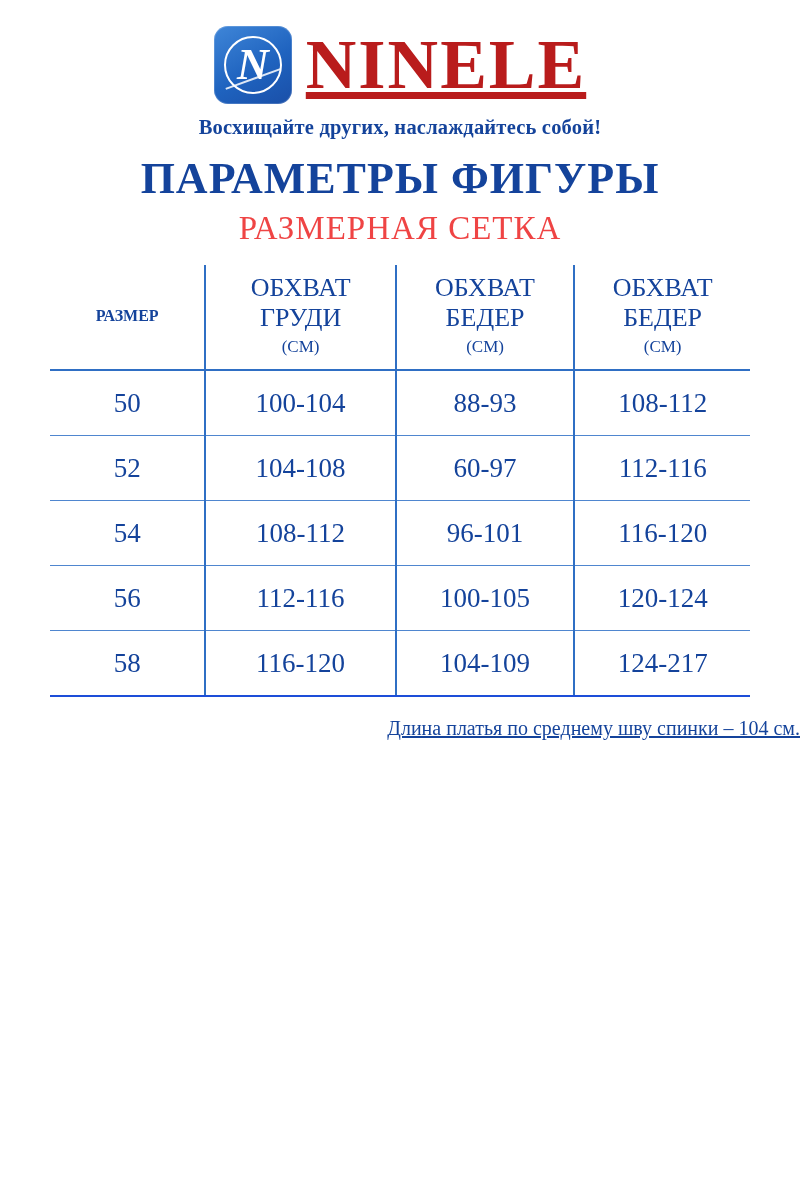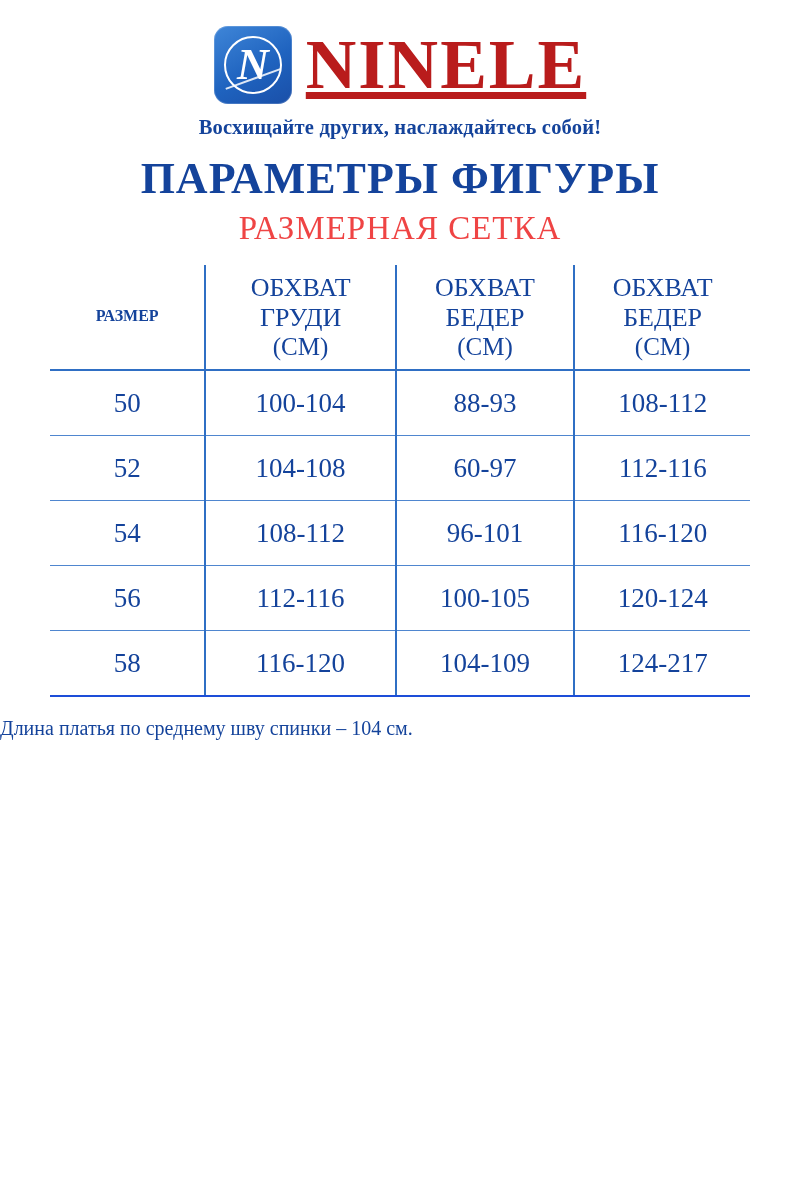--- a/index.html
+++ b/index.html
@@ -132,21 +132,21 @@
     font-weight: normal;
   }
   table.size-table thead th {
     font-size: 26px;
     line-height: 30px;
     padding: 8px 4px 10px 4px;
     border-bottom: 2px solid #2f6fc4;
   }
   table.size-table thead th .unit {
     display: block;
-    font-size: 25px;
+    font-size: 17px;
     line-height: 24px;
     margin-top: 2px;
   }
   table.size-table thead th.size-head {
     font-weight: bold;
     font-size: 16px;
   }
   table.size-table tbody td {
     font-size: 27px;
     line-height: 30px;
@@ -159,26 +159,27 @@
   table.size-table th + th,
   table.size-table td + td {
     border-left: 2px solid #2f6fc4;
   }
   col.c1 { width: 22.2%; }
   col.c2 { width: 27.2%; }
   col.c3 { width: 25.5%; }
   col.c4 { width: 25.1%; }
 
   .note {
-    text-align: left;
+    text-align: right;
     font-family: "Liberation Serif", serif;
     font-size: 20px;
     line-height: 26px;
     color: #14439b;
     margin-top: 18px;
+    text-decoration: underline;
   }
 </style>
 </head>
 <body>
 
 <div class="page">
 
   <div class="brand">
     <div class="logo-mark">
       <div class="ring"></div>

